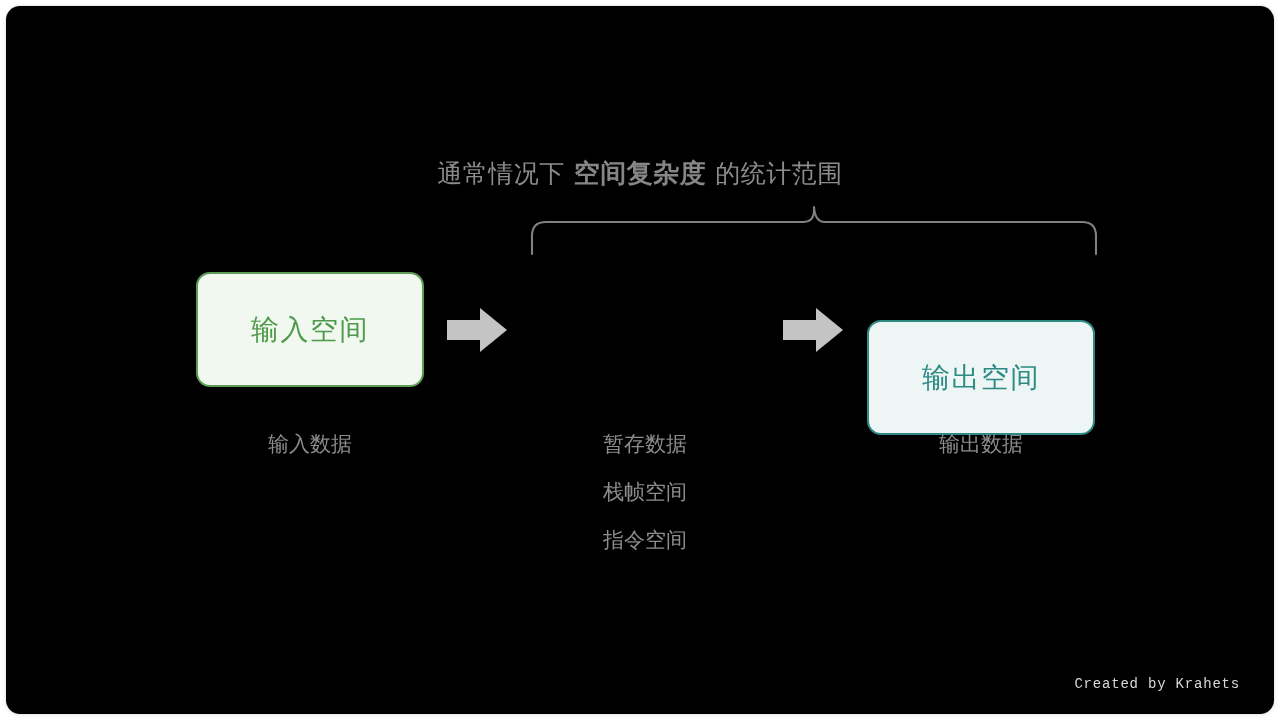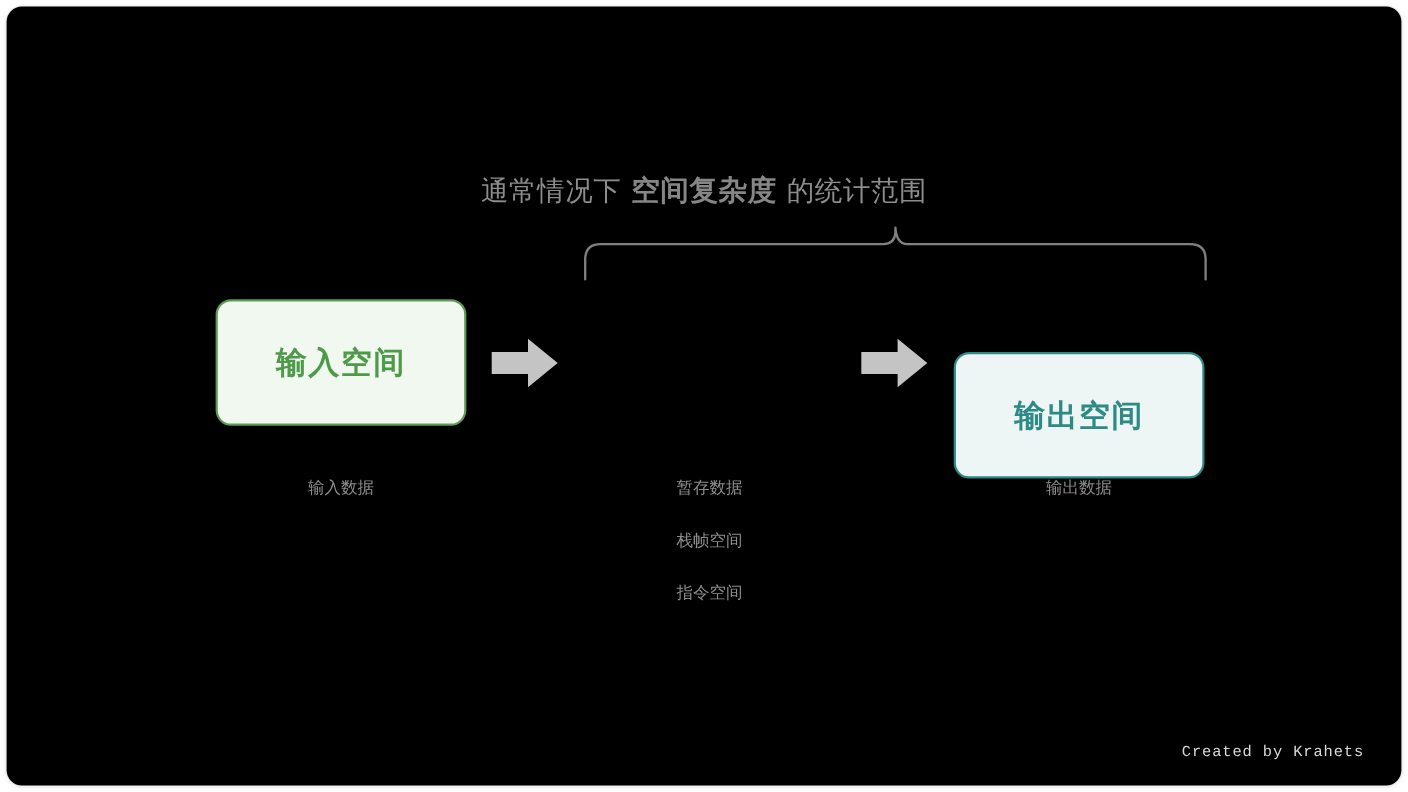--- a/index.html
+++ b/index.html
@@ -61,21 +61,21 @@
     height: 115px;
     border-radius: 14px;
     border-width: 2px;
     border-style: solid;
     display: flex;
     align-items: center;
     justify-content: center;
   }
   .box-label {
     font-size: 28px;
-    font-weight: 700;
+    font-weight: 400;
     letter-spacing: 1.5px;
   }
 
   #box-input      { left: 190px; border-color: #5d9c55; background: #f1f8ef; }
   #box-input .box-label      { color: #4f9a4a; }
 
   #box-temp       { left: 525px; border-color: #1b7fd1; background: #e9f4fc; }
   #box-temp .box-label       { color: #1b7fd1; }
 
   #box-output     { left: 861px; border-color: #2d8a85; background: #edf6f4; margin-top: 48px; }
@@ -90,21 +90,21 @@
   }
   #arrow-1 { left: 440px; }
   #arrow-2 { left: 776px; }
 
   
   .caption {
     position: absolute;
     width: 260px;
     text-align: center;
     color: #8c8c8c;
-    font-size: 15px;
+    font-size: 21px;
     line-height: 48px;
     white-space: nowrap;
   }
   #caption-input  { left: 174px; top: 414px; }
   #caption-temp   { left: 509px; top: 414px; }
   #caption-output { left: 845px; top: 414px; }
 
   
   #credit {
     position: absolute;

